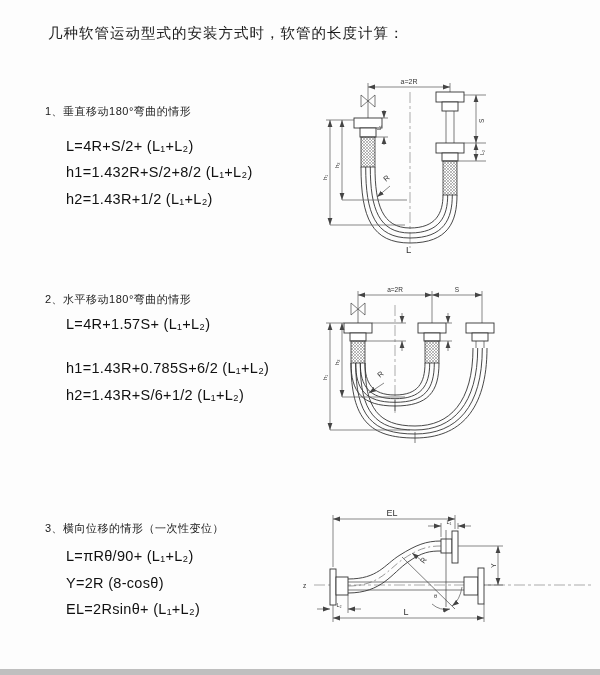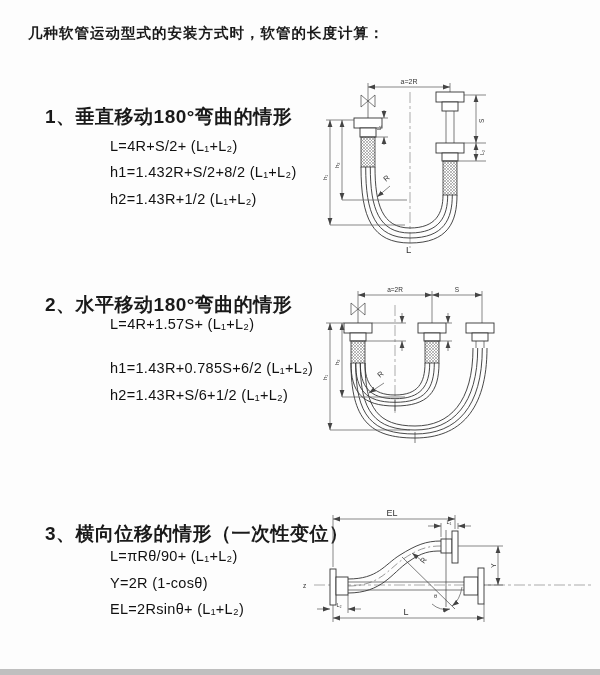--- a/index.html
+++ b/index.html
@@ -4,27 +4,27 @@
 <style>
   html,body{margin:0;padding:0;}
   body{
     width:600px;height:675px;position:relative;overflow:hidden;
     background:#fdfdfd;
     font-family:"Liberation Sans","DejaVu Sans",sans-serif;
     color:#1a1a1a;
   }
   .abs{position:absolute;}
   .page-title{
-    left:28px;top:24px;font-size:14.5px;font-weight:bold;letter-spacing:1px;
+    left:48px;top:24px;font-size:14.5px;font-weight:normal;letter-spacing:1px;
   }
   .sec-heading{
-    left:45px;font-size:19px;font-weight:bold;letter-spacing:0.5px;
+    left:45px;font-size:11px;font-weight:normal;letter-spacing:0.5px;
   }
   .formula{
-    left:66px;font-size:14.5px;font-weight:500;color:#111;letter-spacing:0.3px;margin-left:44px;
+    left:66px;font-size:14.5px;font-weight:500;color:#111;letter-spacing:0.3px;
   }
   #h1s{top:104px}
   #f11{top:138px}#f12{top:164px}#f13{top:191px}
   #h2s{top:292px}
   #f21{top:316px}#f22{top:360px}#f23{top:387px}
   #h3s{top:521px}
   #f31{top:548px}#f32{top:575px}#f33{top:601px}
   svg text{font-family:"Liberation Sans","DejaVu Sans",sans-serif;fill:#333;}
   .dim,.ext{stroke:#555;stroke-width:0.7;fill:none;}
   .hose{stroke:#333;stroke-width:0.9;fill:none;}
@@ -44,21 +44,21 @@
 <div class="abs formula" id="f12">h1=1.432R+S/2+8/2 (L₁+L₂)</div>
 <div class="abs formula" id="f13">h2=1.43R+1/2 (L₁+L₂)</div>
 
 <div class="abs sec-heading" id="h2s">2、水平移动180°弯曲的情形</div>
 <div class="abs formula" id="f21">L=4R+1.57S+ (L₁+L₂)</div>
 <div class="abs formula" id="f22">h1=1.43R+0.785S+6/2 (L₁+L₂)</div>
 <div class="abs formula" id="f23">h2=1.43R+S/6+1/2 (L₁+L₂)</div>
 
 <div class="abs sec-heading" id="h3s">3、横向位移的情形（一次性变位）</div>
 <div class="abs formula" id="f31">L=πRθ/90+ (L₁+L₂)</div>
-<div class="abs formula" id="f32">Y=2R (1-cosθ)</div>
+<div class="abs formula" id="f32">Y=2R (8-cosθ)</div>
 <div class="abs formula" id="f33">EL=2Rsinθ+ (L₁+L₂)</div>
 
 <svg class="abs" style="left:310px;top:70px" width="290" height="192" viewBox="0 0 290 192">
   <defs>
     <pattern id="b1" width="3" height="3" patternUnits="userSpaceOnUse">
       <path d="M0,3 L3,0 M0,0 L3,3" stroke="#777" stroke-width="0.5"></path>
     </pattern>
     <marker id="ah1" markerWidth="8" markerHeight="6" refX="7" refY="3" orient="auto-start-reverse" markerUnits="userSpaceOnUse">
       <path d="M0,0.6 L7,3 L0,5.4 Z" fill="#444"></path>
     </marker>

